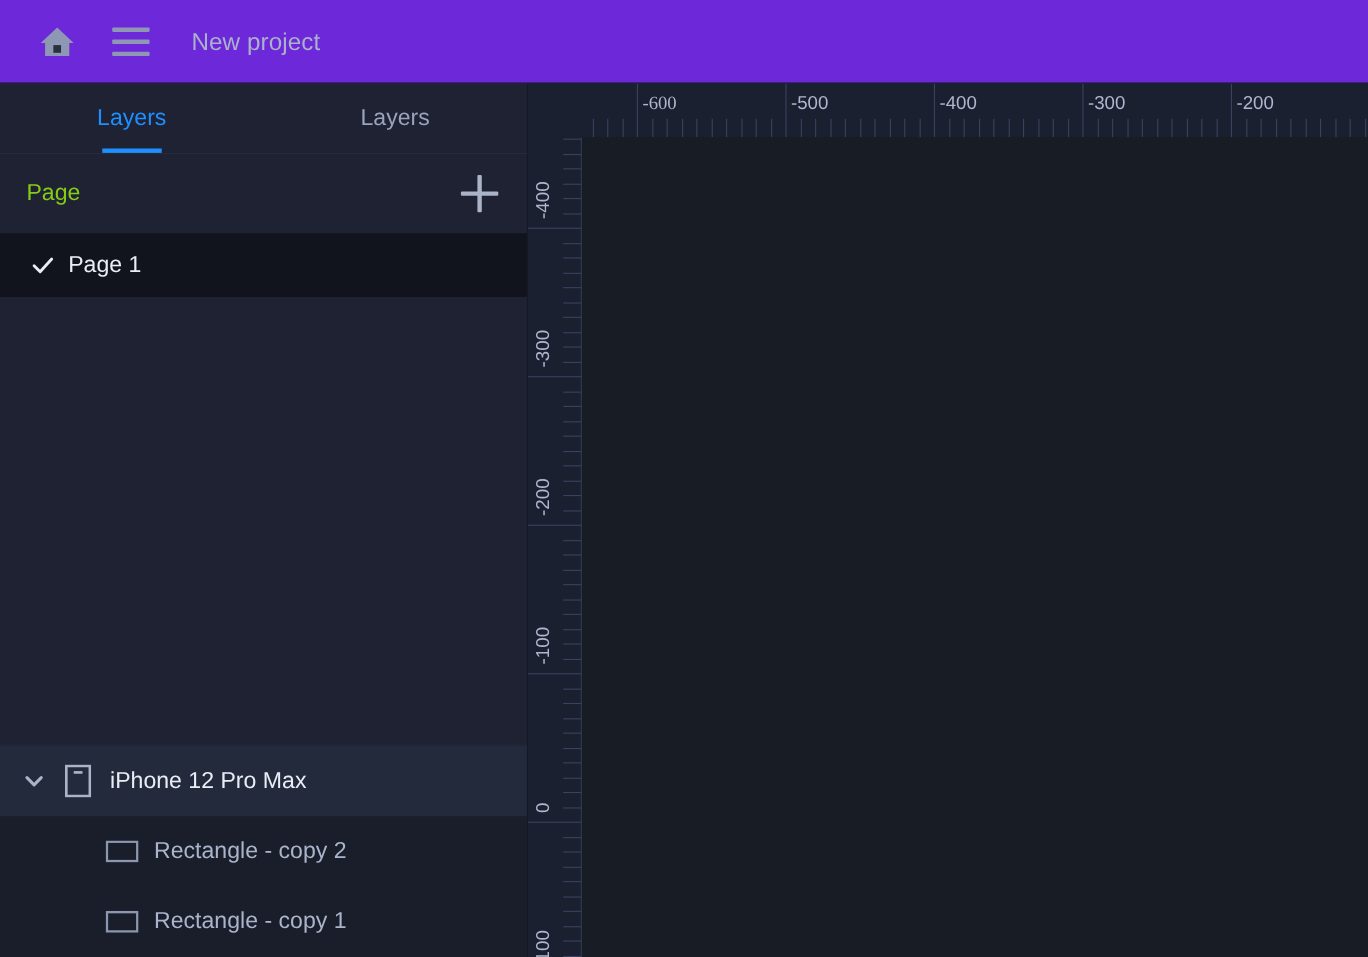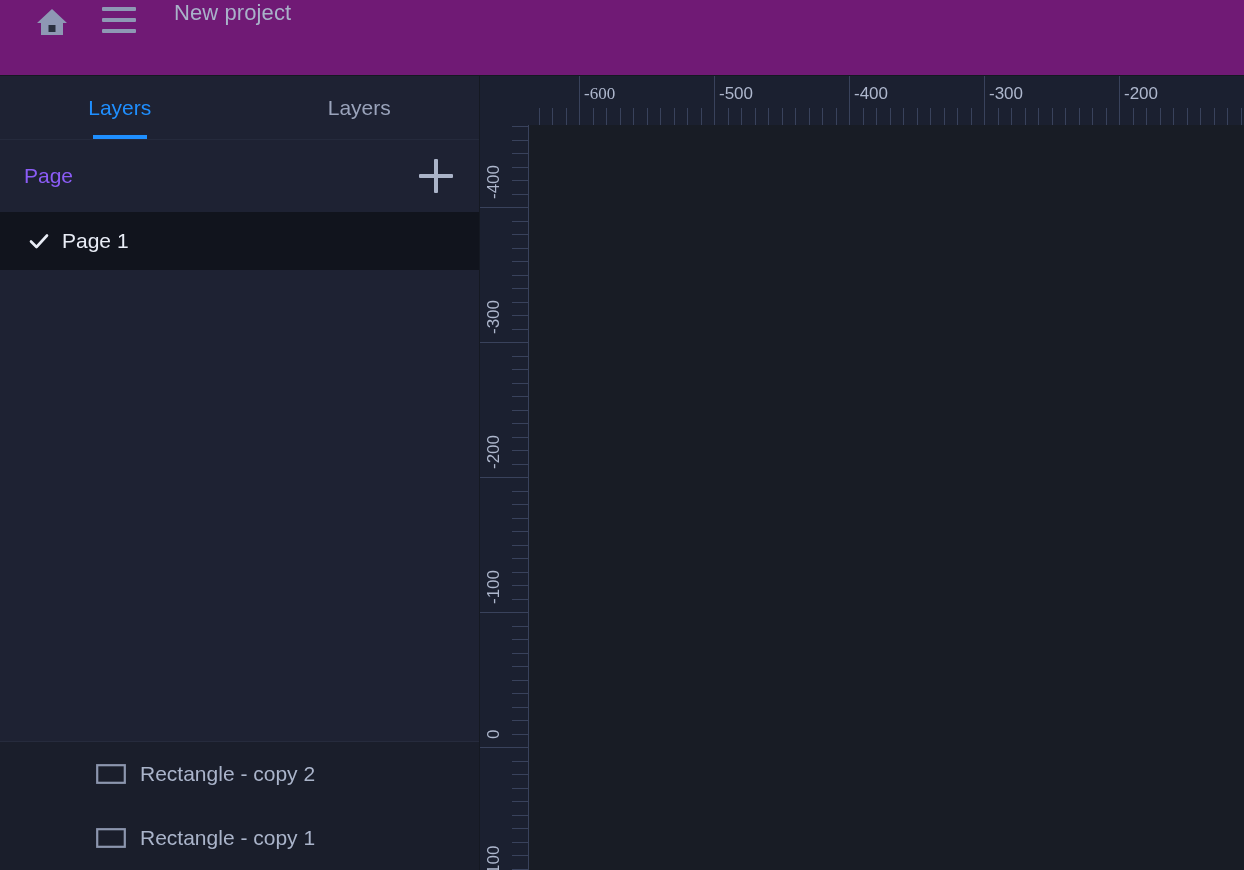--- a/index.html
+++ b/index.html
@@ -7,22 +7,22 @@
     width: 1244px; height: 870px;
     background: #181c25;
     font-family: "Liberation Sans", sans-serif;
     overflow: hidden;
   }
   #app { position: relative; width: 1244px; height: 870px; }
 
   
   .topbar {
     position: absolute; left: 0; top: 0; width: 1244px; height: 76px;
-    background: #701a75;
-    display: flex; align-items: flex-start;
+    background: #6d28d9;
+    display: flex; align-items: center;
     border-bottom: 1px solid #151922;
   }
   .home-btn { margin-left: 30px; width: 44px; height: 44px; display: flex; align-items: center; justify-content: center; cursor: pointer; }
   .burger-btn { margin-left: 28px; width: 40px; height: 40px; display: flex; flex-direction: column; justify-content: center; gap: 7px; cursor: pointer; }
   .burger-btn span { display: block; width: 34px; height: 4px; background: #8e98b4; border-radius: 1px; }
   .project-name {
     margin-left: 32px; font-size: 22px; color: #a9b2c9; letter-spacing: .1px;
     cursor: pointer;
   }
 
@@ -48,21 +48,21 @@
     content: ""; position: absolute; bottom: 0; left: 50%;
     transform: translateX(-50%);
     width: 54px; height: 4px; background: #1f8fff;
   }
 
   .page-header {
     height: 72px; flex: 0 0 auto;
     display: flex; align-items: center; justify-content: space-between;
     padding: 0 26px 0 24px;
   }
-  .page-header .title { font-size: 21px; color: #8b5cf6; }
+  .page-header .title { font-size: 21px; color: #84cc16; }
   .add-page { width: 34px; height: 34px; position: relative; cursor: pointer; }
   .add-page::before, .add-page::after {
     content: ""; position: absolute; background: #aab3c8; border-radius: 1px;
   }
   .add-page::before { left: 0; top: 15px; width: 34px; height: 4px; }
   .add-page::after  { top: 0; left: 15px; width: 4px; height: 34px; }
 
   .page-list { flex: 0 0 auto; }
   .page-row {
     height: 58px; display: flex; align-items: center; gap: 12px;
@@ -160,20 +160,32 @@
         </svg>
         <span>Page 1</span>
       </div>
     </div>
 
     <div class="pages-spacer"></div>
 
 
     <div class="layer-tree">
 
+      <div class="layer-row board">
+        <svg class="toggle-arrow" viewBox="0 0 26 26">
+          <path d="M6.5 10 L13 16.5 L19.5 10" fill="none" stroke="#aab3c8" stroke-width="2.8" stroke-linecap="round" stroke-linejoin="round"></path>
+        </svg>
+        <span class="layer-icon">
+          <svg width="24" height="30" viewBox="0 0 24 30">
+            <rect x="1.3" y="1.3" width="21.4" height="27.4" fill="none" stroke="#aab3c8" stroke-width="2.4"></rect>
+            <rect x="8" y="6" width="8" height="2.4" fill="#aab3c8"></rect>
+          </svg>
+        </span>
+        <span class="layer-label">iPhone 12 Pro Max</span>
+      </div>
 
 
       <div class="layer-row child">
         <span class="layer-icon">
           <svg width="30" height="20" viewBox="0 0 30 20">
             <rect x="1.2" y="1.2" width="27.6" height="17.6" fill="none" stroke="#8c96ae" stroke-width="2.2"></rect>
           </svg>
         </span>
         <span class="layer-label">Rectangle - copy 2</span>
       </div>

